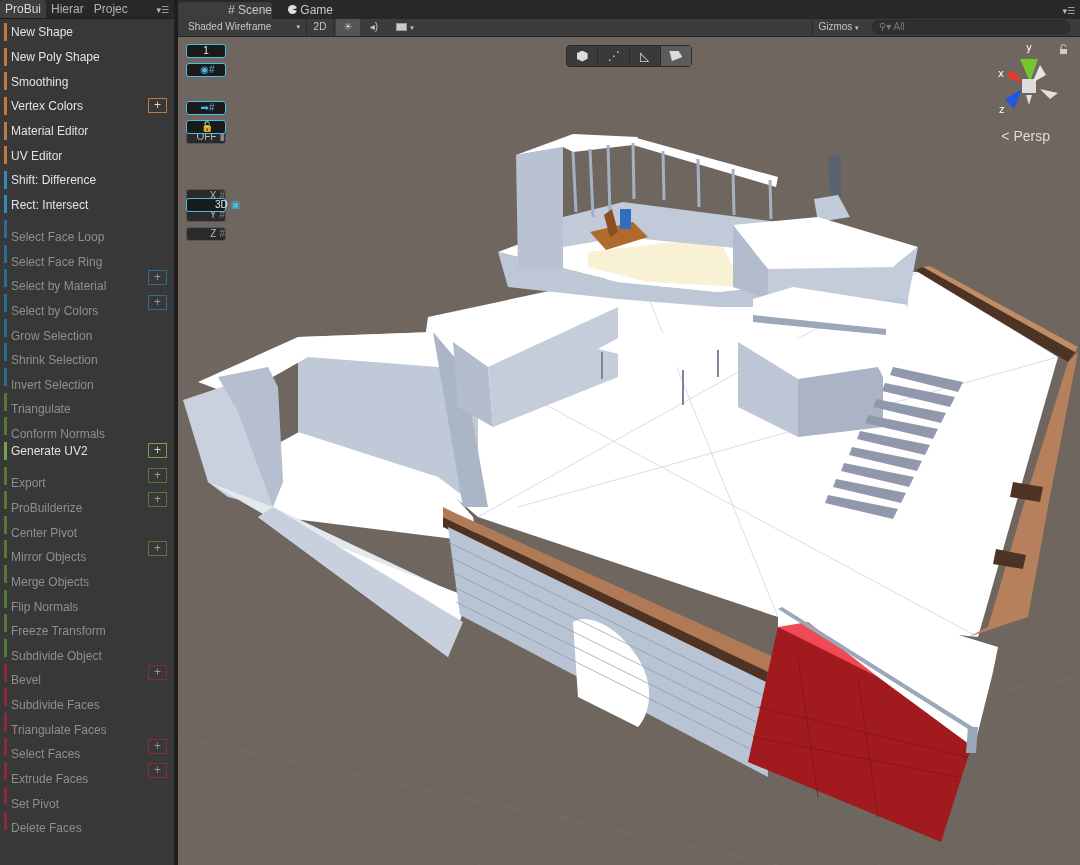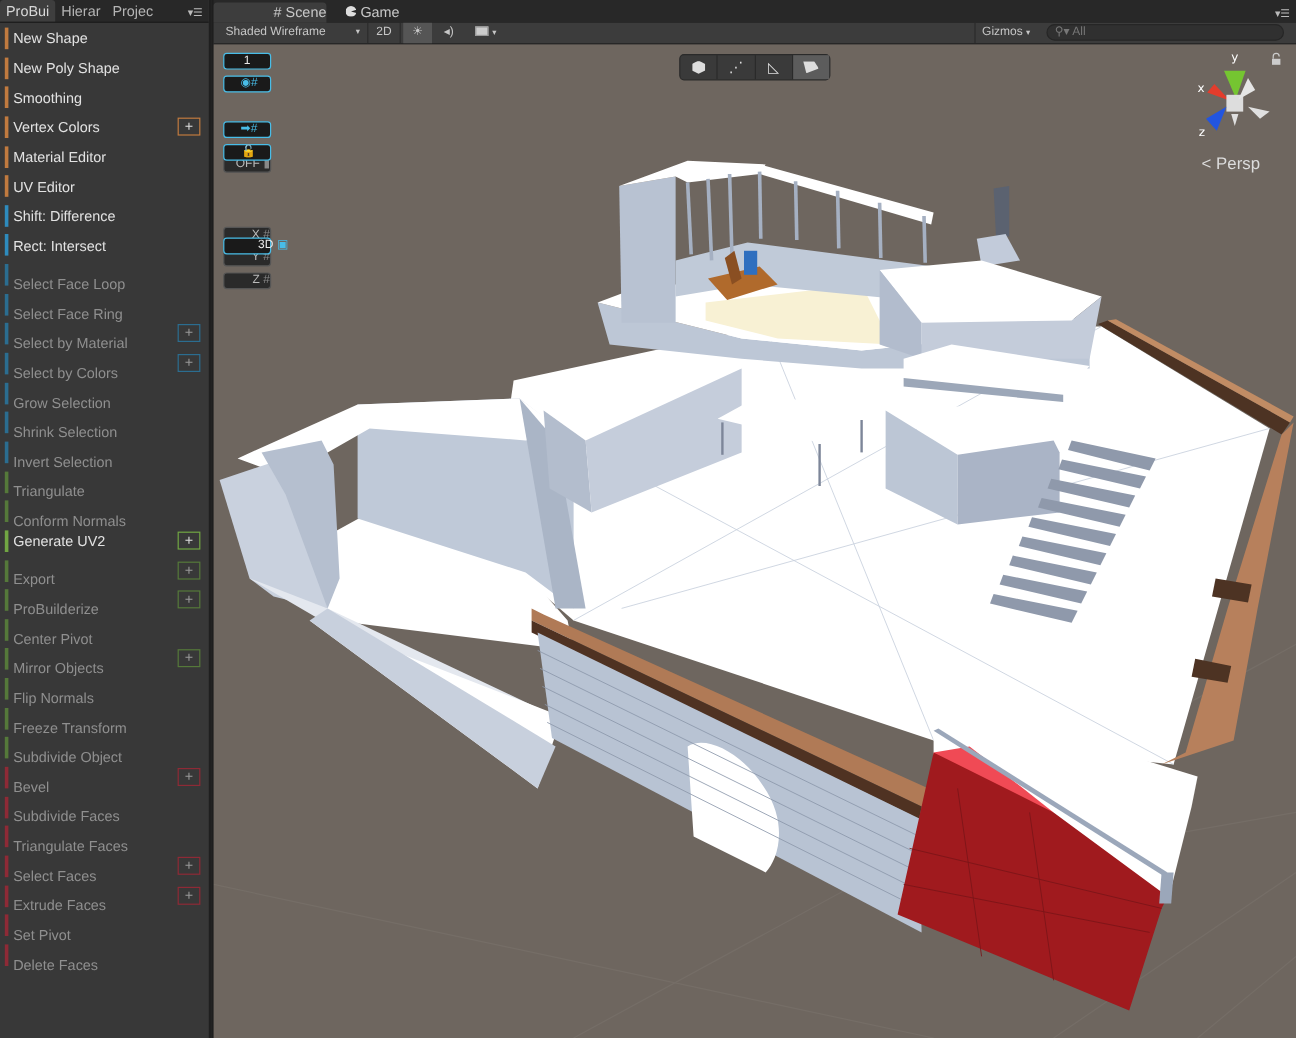--- a/index.html
+++ b/index.html
@@ -140,20 +140,24 @@
           <span class="plus" style="border-color: rgb(85, 121, 58);">+</span>
         </div>
         <div class="tool dim">
           <span class="bar" style="background: rgb(85, 121, 58);"></span>
           <span class="lbl">Center Pivot</span>
         </div>
         <div class="tool dim">
           <span class="bar" style="background: rgb(85, 121, 58);"></span>
           <span class="lbl">Mirror Objects</span>
           <span class="plus" style="border-color: rgb(85, 121, 58);">+</span>
+        </div>
+        <div class="tool dim">
+          <span class="bar" style="background: rgb(85, 121, 58);"></span>
+          <span class="lbl">Merge Objects</span>
         </div>
         <div class="tool dim">
           <span class="bar" style="background: rgb(85, 121, 58);"></span>
           <span class="lbl">Flip Normals</span>
         </div>
         <div class="tool dim">
           <span class="bar" style="background: rgb(85, 121, 58);"></span>
           <span class="lbl">Freeze Transform</span>
         </div>
         <div class="tool dim">

